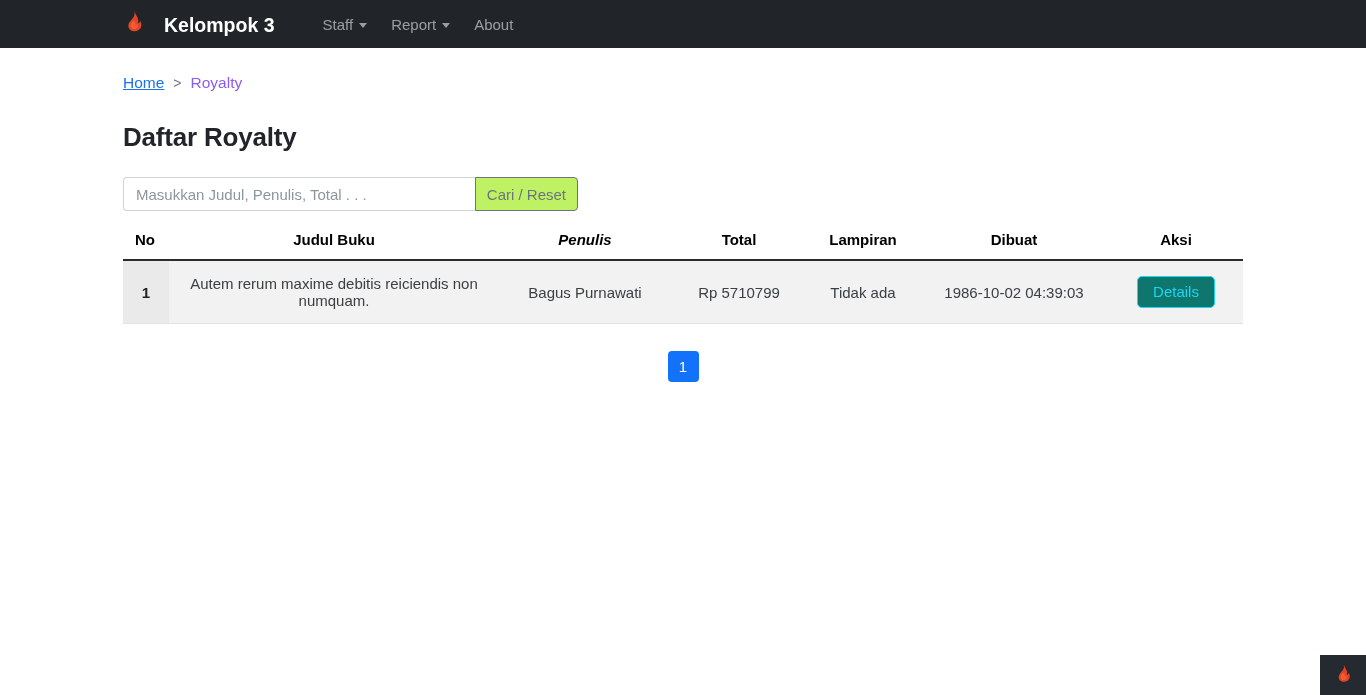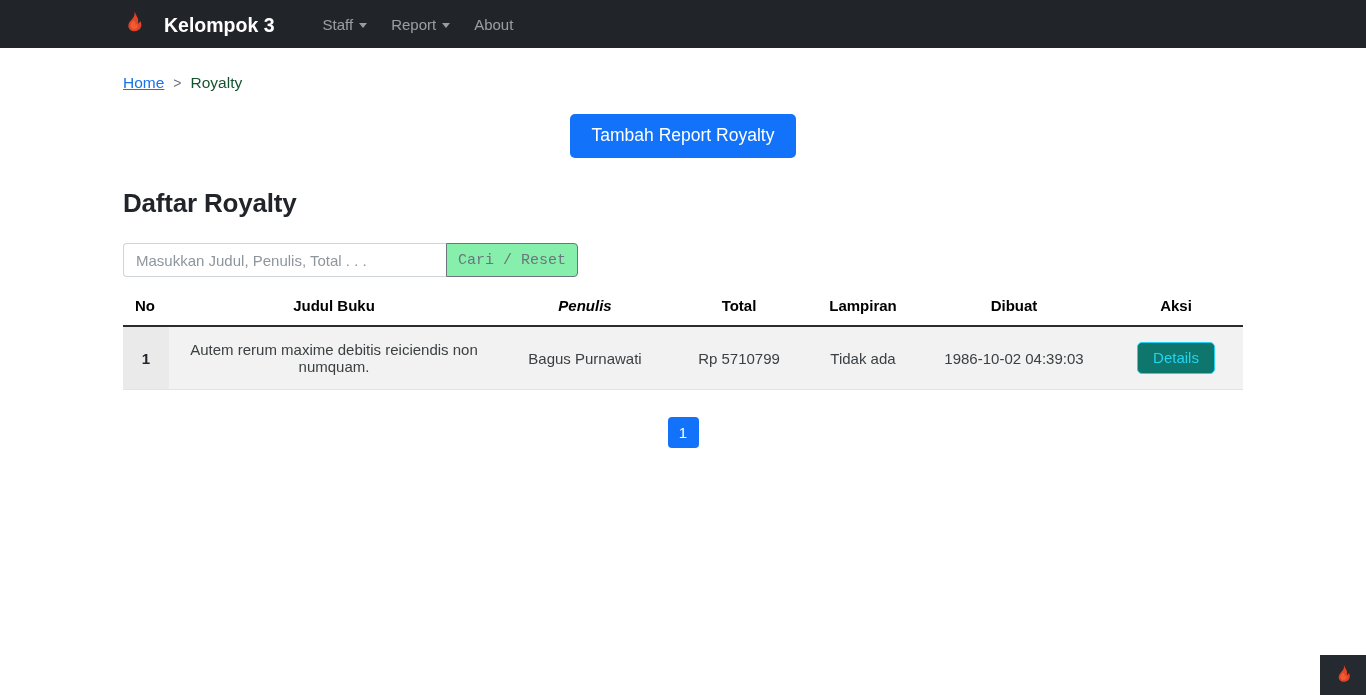--- a/index.html
+++ b/index.html
@@ -68,21 +68,21 @@
     align-items: center;
     gap: 9px;
     font-size: 15.5px;
     padding-top: 26px;
   }
   .breadcrumb a {
     color: #1a73e8;
     text-decoration: underline;
   }
   .breadcrumb .sep { color: #6c757d; font-size: 14px; }
-  .breadcrumb .current { color: #14532d; }
+  .breadcrumb .current { color: #8b5cf6; }
 
   
   .add-row {
     text-align: center;
     margin-top: 22px;
   }
   .btn-primary {
     display: inline-block;
     background: #1273fa;
     color: #ffffff;
@@ -120,24 +120,24 @@
     font-size: 15px;
     font-family: "Liberation Sans", sans-serif;
     color: #8b5cf6;
     outline: none;
     background: #fff;
   }
   .search-input::placeholder { color: #8e969d; }
   .btn-search {
     height: 34px;
     border: 1px solid #6c757d;
-    background: #86efac;
+    background: #bef264;
     color: #6c757d;
     font-size: 15px;
-    font-family: Liberation Mono, monospace;
+    font-family: Liberation Sans, sans-serif;
     border-radius: 0 4px 4px 0;
     padding: 0 11px;
     cursor: pointer;
     white-space: nowrap;
   }
 
   
   table.royalty-table {
     width: 1120px;
     border-collapse: collapse;
@@ -254,23 +254,20 @@
 </div>
 
 <div class="container">
 
   <div class="breadcrumb">
     <a href="#">Home</a>
     <span class="sep">&gt;</span>
     <span class="current">Royalty</span>
   </div>
 
-  <div class="add-row">
-    <button class="btn-primary">Tambah Report Royalty</button>
-  </div>
 
   <h1 class="page-title">Daftar Royalty</h1>
 
   <div class="search-group">
     <input class="search-input" type="text" placeholder="Masukkan Judul, Penulis, Total . . ." style="">
     <button class="btn-search">Cari / Reset</button>
   </div>
 
   <table class="royalty-table">
     <thead>

